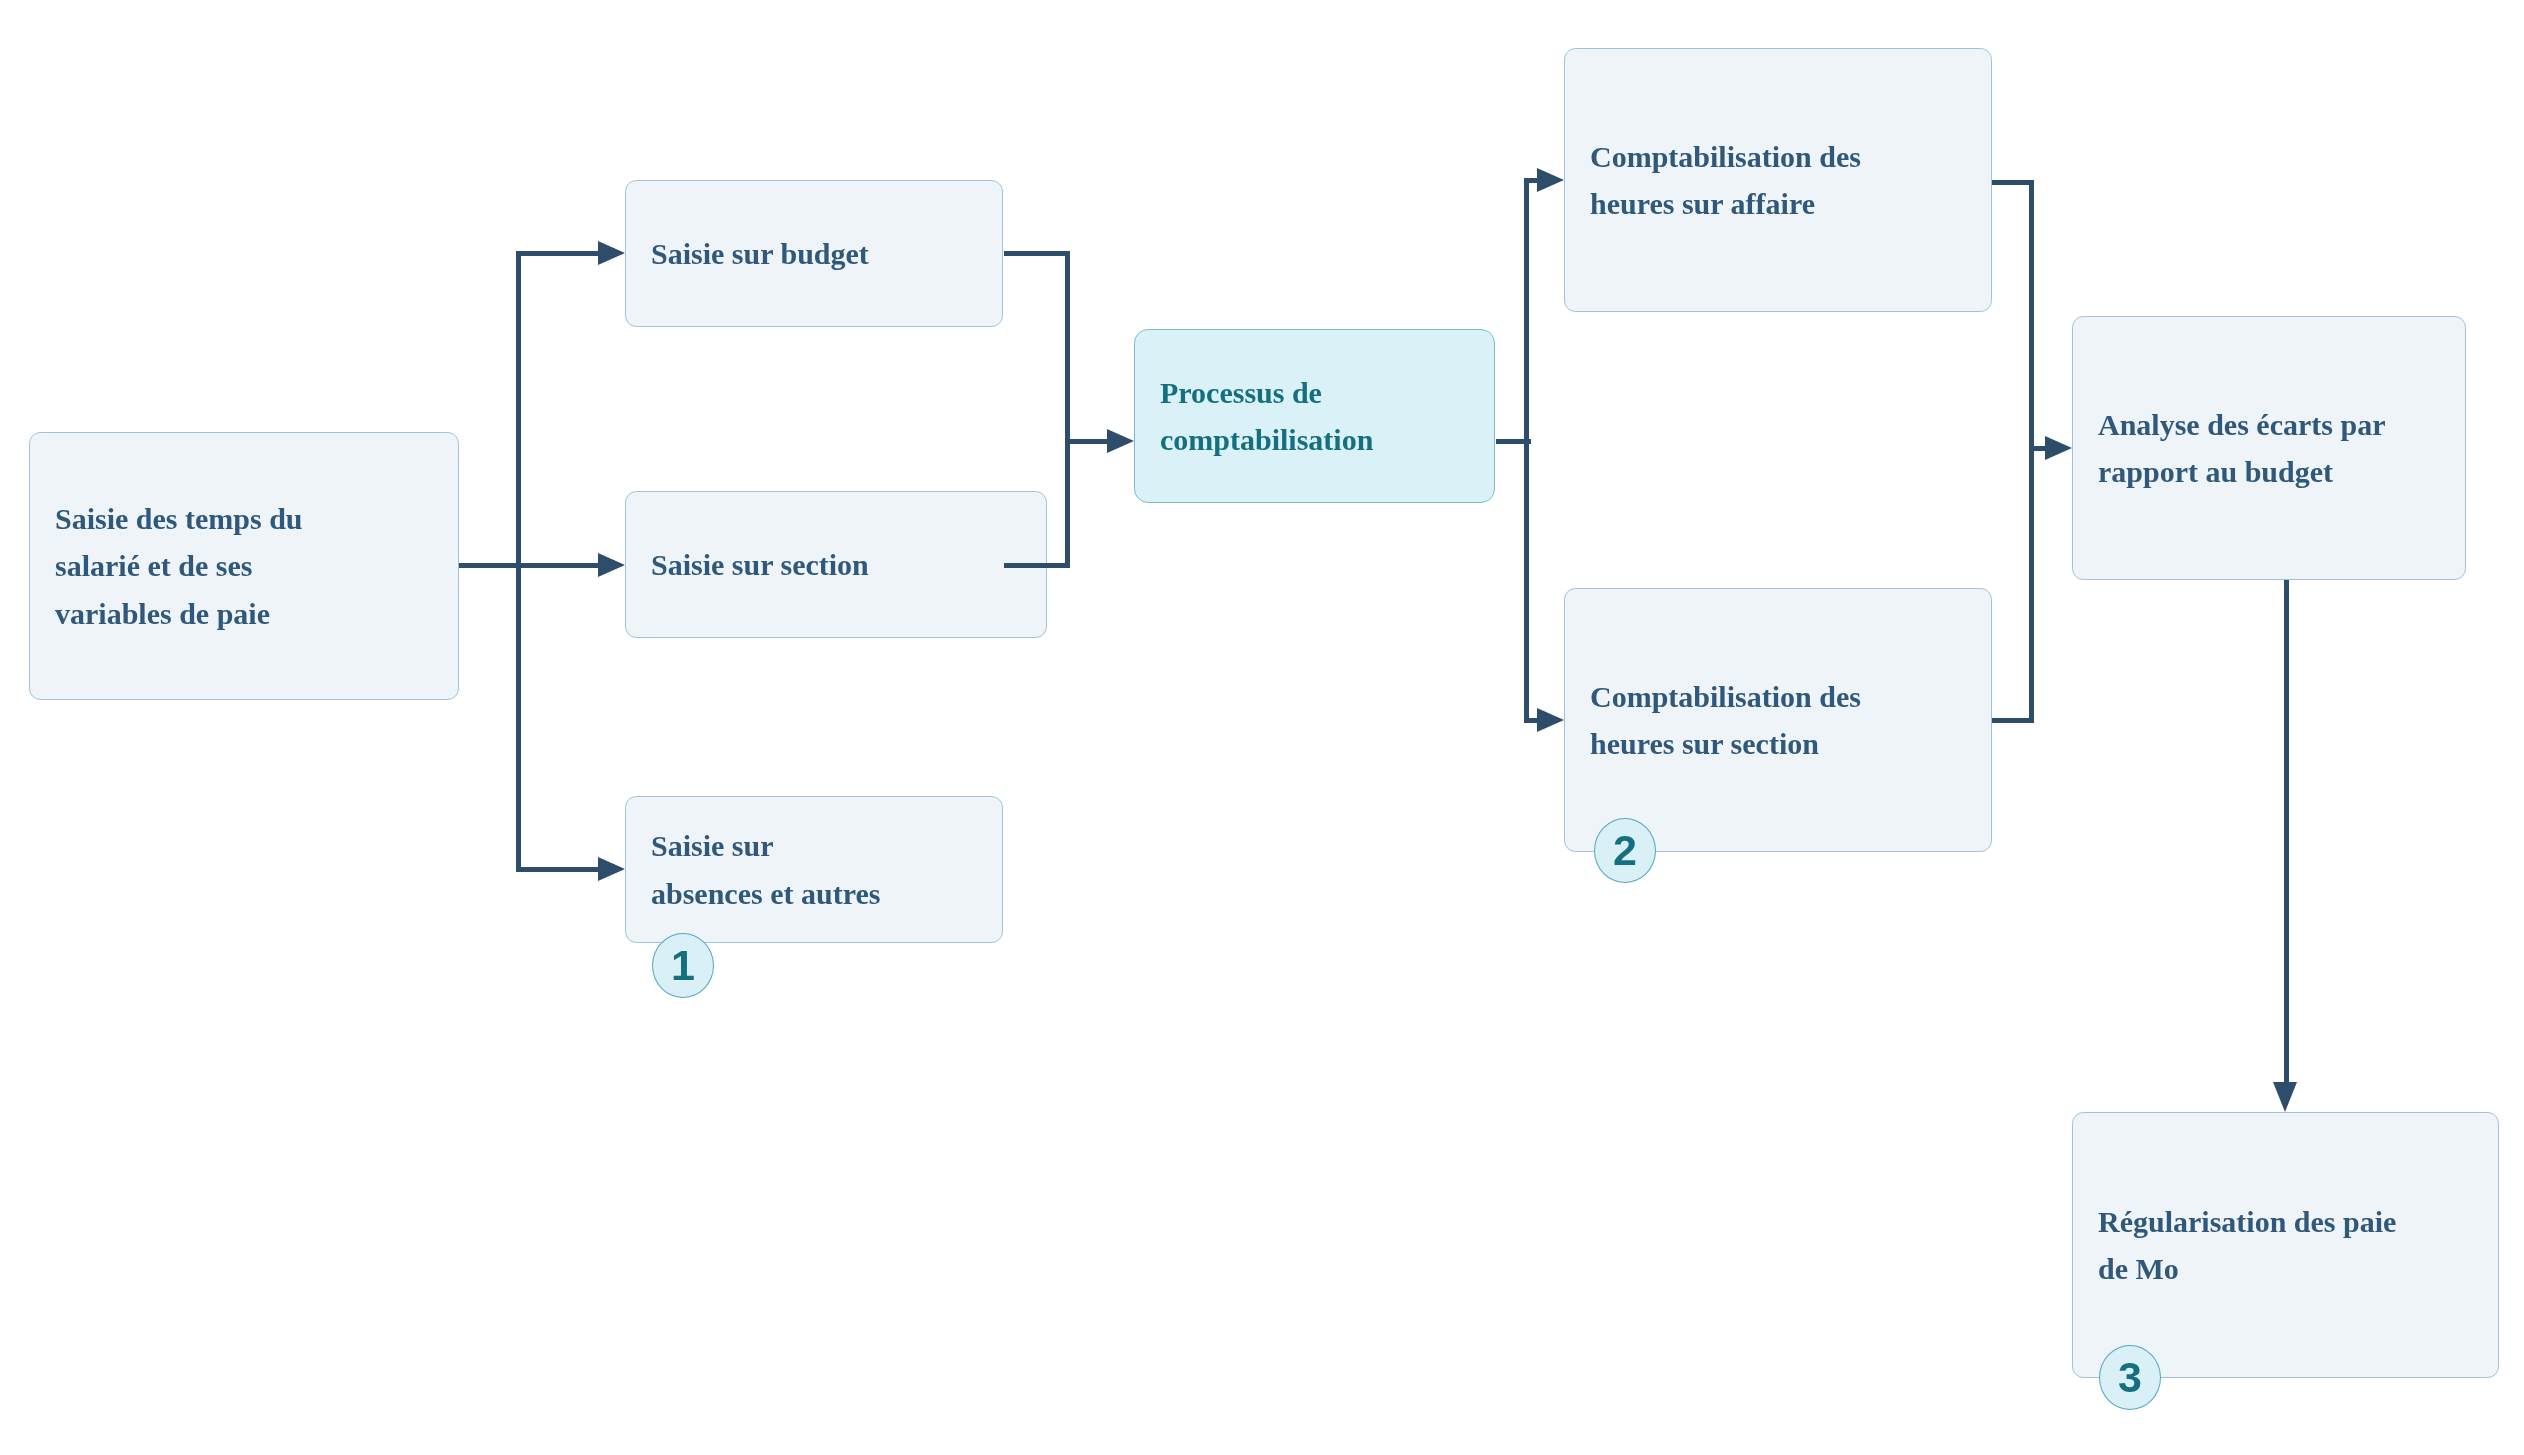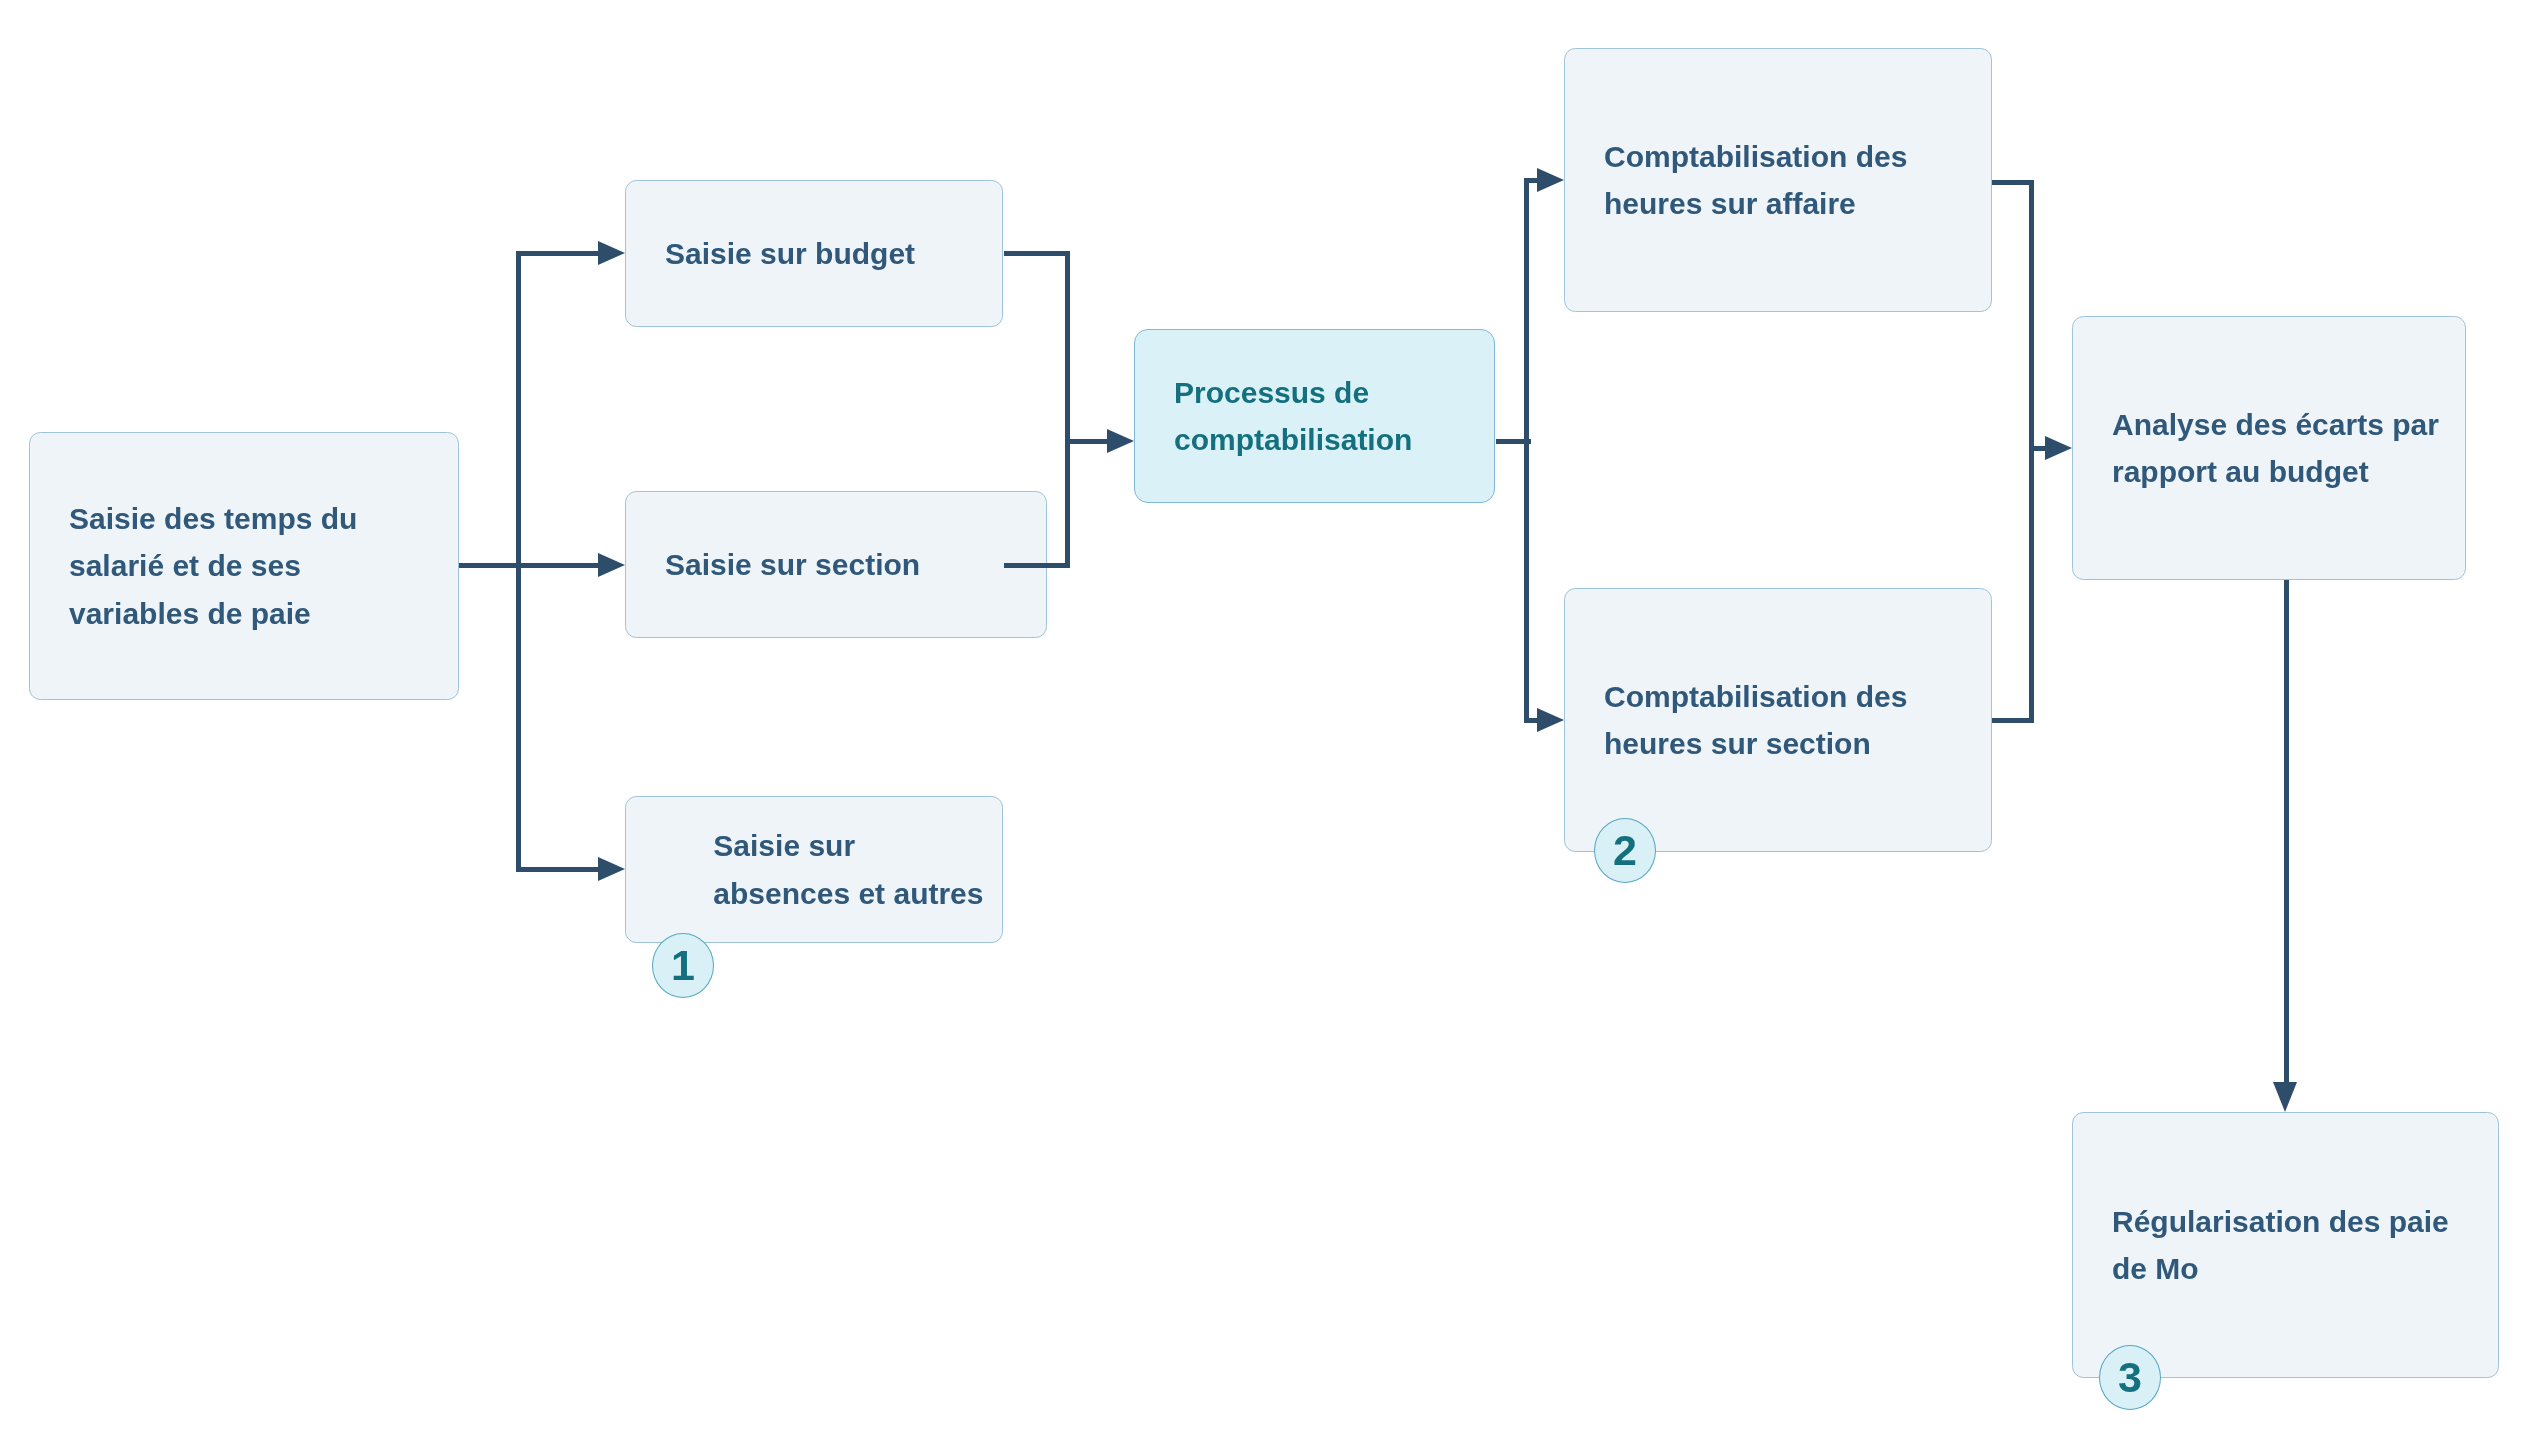--- a/index.html
+++ b/index.html
@@ -15,22 +15,22 @@
   .node{
     position:absolute;box-sizing:border-box;
     background:var(--node-fill);
     border:1.4px solid var(--node-border);
     border-radius:11.4px;
     display:flex;align-items:center;
     color:var(--node-text);
     font-weight:700;font-size:30px;line-height:1.58;
   }
   .node .lbl{
-    display:block;padding-left:39px;padding-right:18.5px;
-    white-space:pre-line;text-align:left;
+    display:block;padding-left:25px;padding-right:18.5px;
+    white-space:pre-line;text-align:left;font-family:Liberation Serif, serif;
   }
   .node.highlight{
     background:var(--highlight-fill);
     border-color:var(--highlight-border);
     color:var(--highlight-text);
     border-radius:14px;
   }
   .seg{position:absolute;background:var(--connector);}
   .seg.h{height:5px;}
   .seg.v{width:5px;}
@@ -66,21 +66,21 @@
   </div>
 
   <div class="node" style="left:625px;top:180px;width:378px;height:147px;">
     <span class="lbl">Saisie sur budget</span>
   </div>
 
   <div class="node" style="left:625px;top:491px;width:422px;height:147px;">
     <span class="lbl">Saisie sur section</span>
   </div>
 
-  <div class="node" style="left:625px;top:796px;width:378px;height:147px;justify-content:flex-end;">
+  <div class="node" style="left:625px;top:796px;width:378px;height:147px;">
     <span class="lbl">Saisie sur
 absences et autres</span>
   </div>
 
   <div class="node highlight" style="left:1134px;top:329px;width:361px;height:174px;">
     <span class="lbl">Processus de
 comptabilisation</span>
   </div>
 
   <div class="node" style="left:1564px;top:48px;width:428px;height:264px;">

